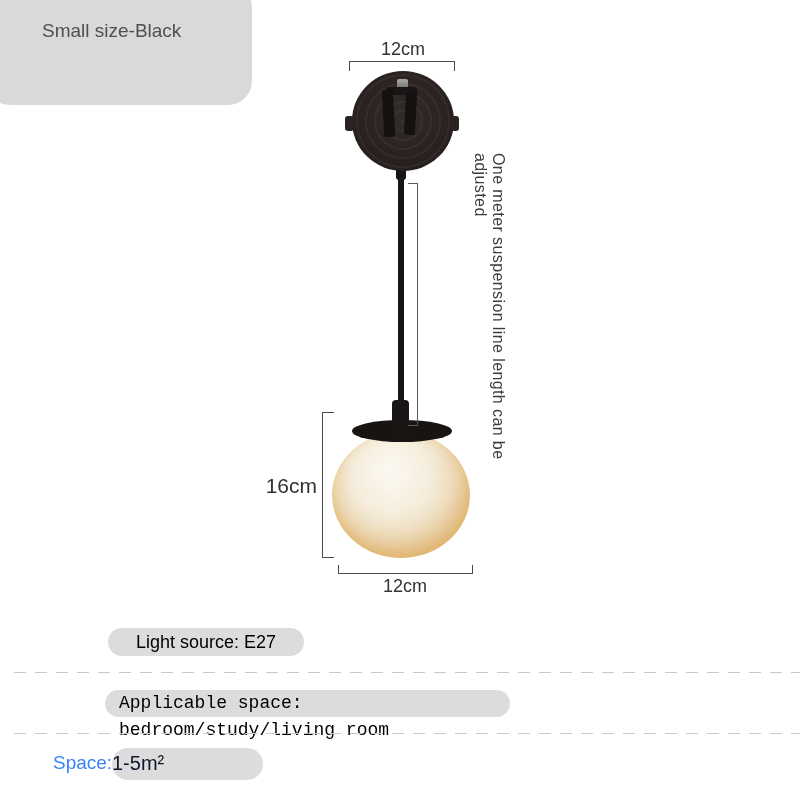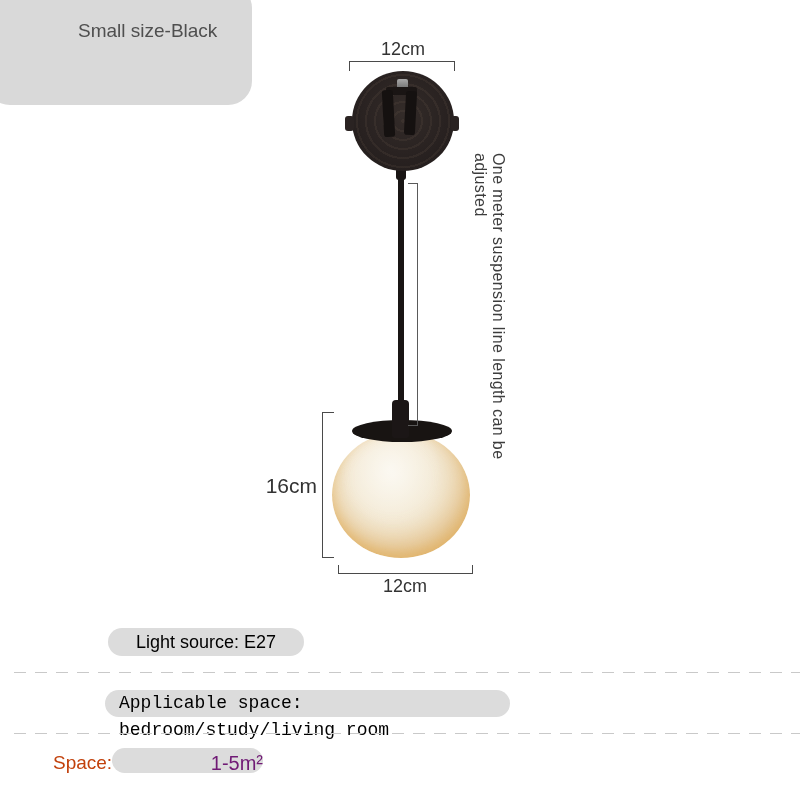--- a/index.html
+++ b/index.html
@@ -2,21 +2,21 @@
 <html><head>
 <meta charset="utf-8">
 <style>
   html,body{margin:0;padding:0;background:#ffffff;}
   .canvas{position:relative;width:800px;height:800px;background:#ffffff;overflow:hidden;
           font-family:"Liberation Sans", sans-serif;}
 
   
   .variant-badge{position:absolute;left:-14px;top:-16px;width:266px;height:121px;
                  background:#d9d9d9;border-radius:24px;}
-  .variant-badge span{position:absolute;left:56px;top:36px;font-size:19px;color:#4f4f4f;margin-left:36px;}
+  .variant-badge span{position:absolute;left:56px;top:36px;font-size:19px;color:#4f4f4f;}
 
   
   .mount{position:absolute;left:352px;top:71px;width:102px;height:100px;border-radius:50%;
          background:
            repeating-radial-gradient(circle at 50% 50%, rgba(110,92,78,0.16) 0 2px, rgba(0,0,0,0) 2px 9px),
            radial-gradient(circle at 50% 42%, #342c29 0%, #292221 55%, #201b1a 100%);}
   .mount-tab-left{position:absolute;left:345px;top:116px;width:9px;height:15px;border-radius:3px;background:#2a2322;}
   .mount-tab-right{position:absolute;left:451px;top:116px;width:8px;height:15px;border-radius:3px;background:#2a2322;}
   .mount-screw{position:absolute;left:397px;top:79px;width:11px;height:10px;border-radius:2px;
                background:linear-gradient(#a8a8a8,#6f6f6f);}
@@ -53,23 +53,23 @@
   
   .pill{position:absolute;background:#dcdcdc;border-radius:15px;color:#000000;font-size:18px;}
   .pill-light{left:108px;top:628px;width:196px;height:28px;line-height:28px;text-align:center;}
   .pill-material{left:472px;top:628px;width:271px;height:28px;line-height:28px;text-align:center;}
   .pill-space-type{left:105px;top:690px;width:405px;height:27px;line-height:27px;padding-left:14px;
                    width:391px;text-align:left;font-family:Liberation Mono, monospace;}
   .dashed{position:absolute;left:14px;width:786px;height:1px;
           background:repeating-linear-gradient(90deg,#c9c9c9 0 12px,rgba(0,0,0,0) 12px 21px);}
   .dashed-1{top:672px;}
   .dashed-2{top:733px;}
-  .space-label{position:absolute;left:53px;top:752px;font-size:19px;color:#c2410c;}
-  .pill-space-value{left:112px;top:748px;width:151px;height:25px;line-height:31px;text-align:right;
-                    font-size:20px;color:#701a75;border-radius:16px;}
+  .space-label{position:absolute;left:53px;top:752px;font-size:19px;color:#3b82f6;}
+  .pill-space-value{left:112px;top:748px;width:151px;height:32px;line-height:31px;text-align:left;
+                    font-size:20px;color:#0f172a;border-radius:16px;}
 </style>
 </head>
 <body>
 
 <div class="canvas">
 
   <div class="variant-badge">
     <span>Small size-Black</span>
   </div>
 

